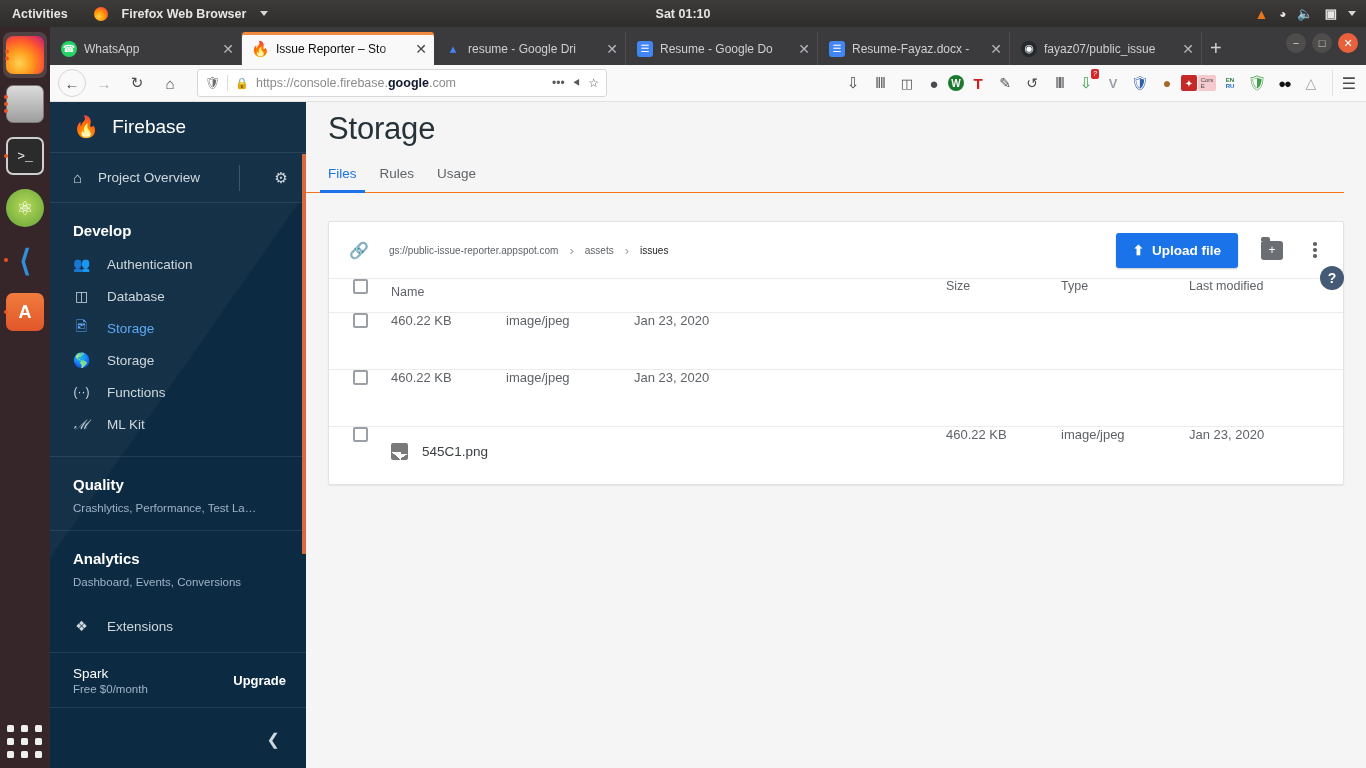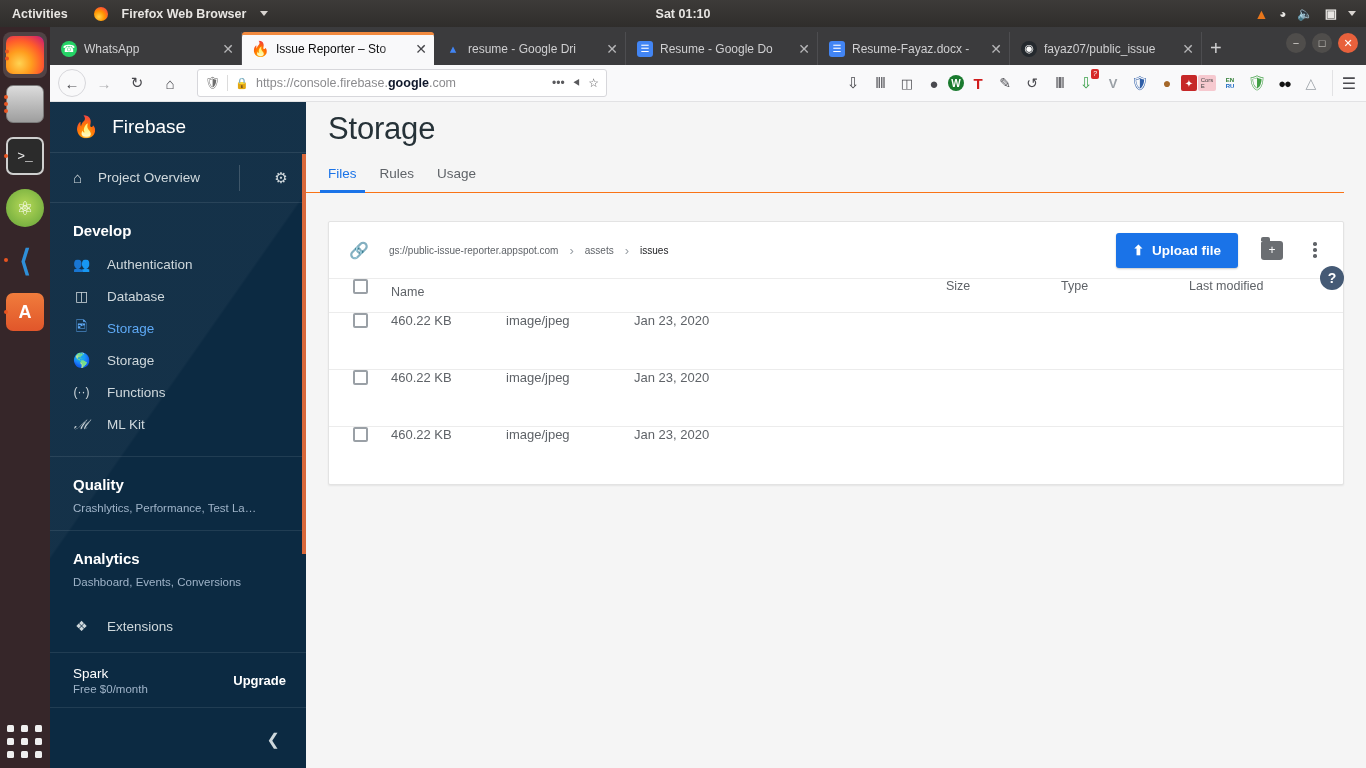--- a/index.html
+++ b/index.html
@@ -430,20 +430,24 @@
               <i></i>
             </span>
           <span class="c-size">460.22 KB</span>
           <span class="c-type">image/jpeg</span>
           <span class="c-mod">Jan 23, 2020</span>
         </div>
         <div class="frow">
           <span class="cb">
               <i></i>
             </span>
+          <span class="c-name">
+            <span class="thumb"></span>
+            <span>545C1.png</span>
+          </span>
           <span class="c-size">460.22 KB</span>
           <span class="c-type">image/jpeg</span>
           <span class="c-mod">Jan 23, 2020</span>
         </div>
       </div>
     </div>
   </div>
 </div>
 
 </body></html>

